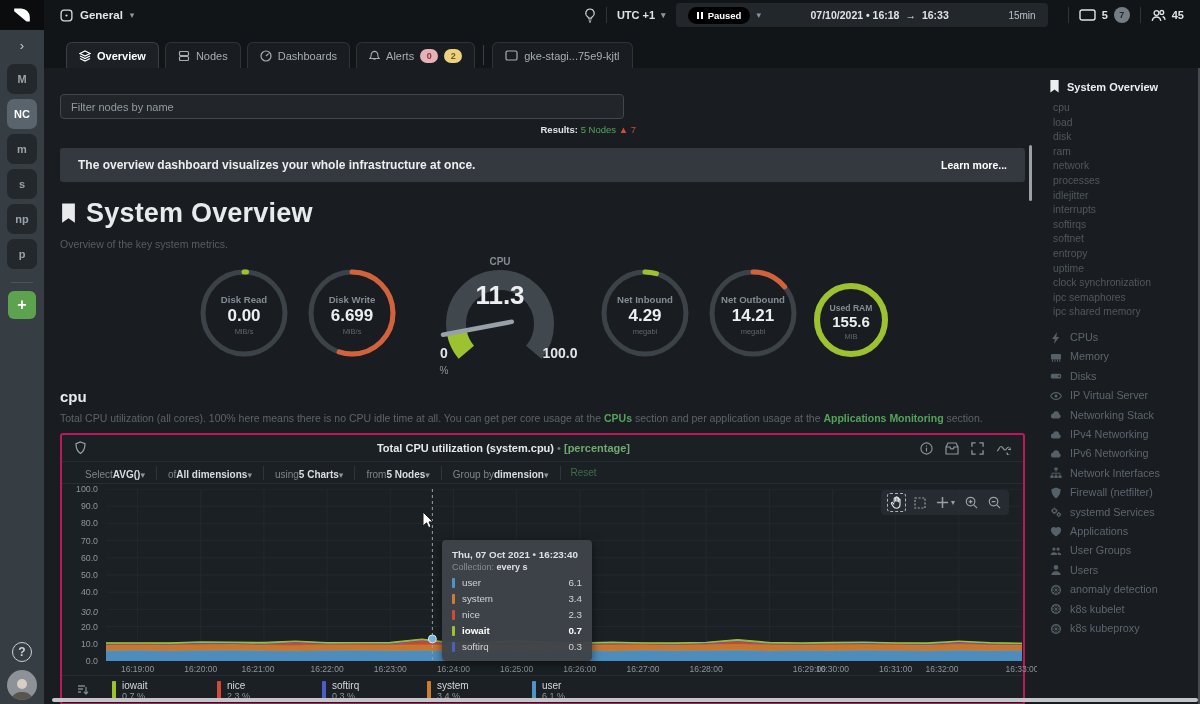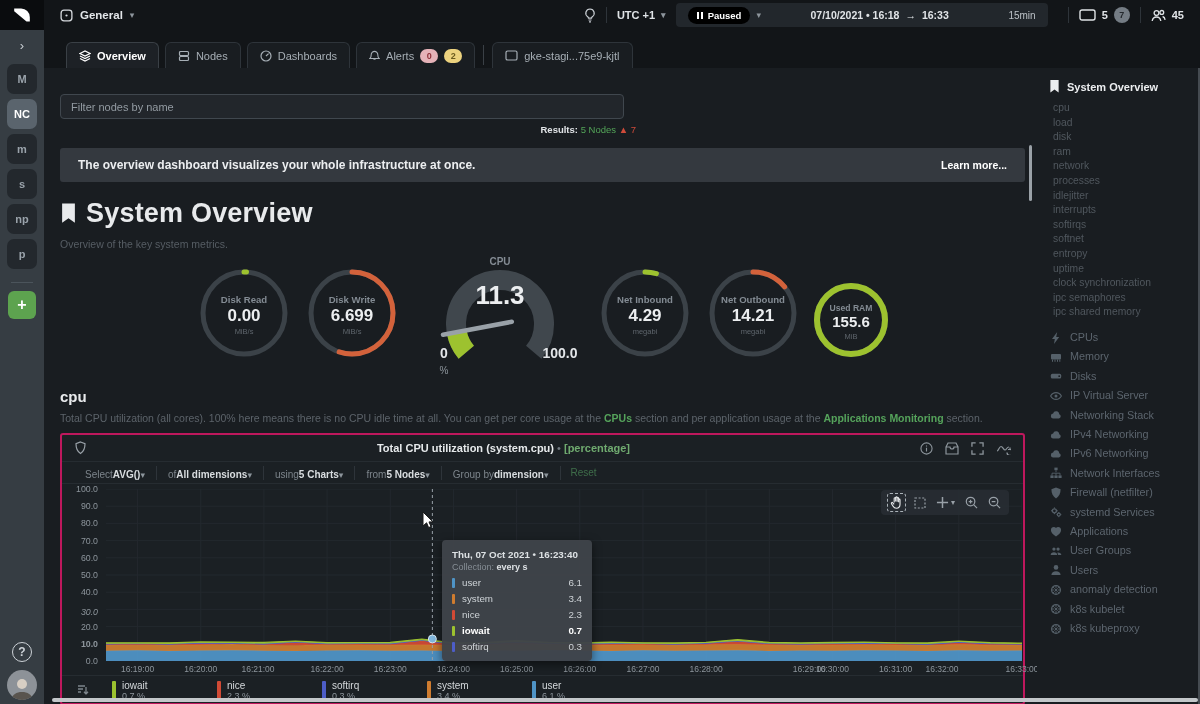--- a/index.html
+++ b/index.html
@@ -411,21 +411,21 @@
           <div class="yax" id="yax">
               <div style="top: 5px;">100.0</div>
               <div style="top: 22.2px;">90.0</div>
               <div style="top: 39.4px;">80.0</div>
               <div style="top: 56.6px;">70.0</div>
               <div style="top: 73.8px;">60.0</div>
               <div style="top: 91px;">50.0</div>
               <div style="top: 108.2px;">40.0</div>
               <div style="top: 128px; font-style: italic;">30.0</div>
               <div style="top: 142.6px;">20.0</div>
-              <div style="top: 159.8px; font-weight: bold;">10.0</div>
+              <div style="top: 159.8px;">10.0</div>
               <div style="top: 177px;">0.0</div>
             </div>
           <svg class="plot" id="plot" width="916" height="172" viewBox="0 0 916 172" preserveAspectRatio="none">
               <line x1="0" y1="0" x2="916" y2="0" stroke="#23282e" stroke-width="1"></line>
               <line x1="0" y1="17.2" x2="916" y2="17.2" stroke="#23282e" stroke-width="1"></line>
               <line x1="0" y1="34.4" x2="916" y2="34.4" stroke="#23282e" stroke-width="1"></line>
               <line x1="0" y1="51.6" x2="916" y2="51.6" stroke="#23282e" stroke-width="1"></line>
               <line x1="0" y1="68.8" x2="916" y2="68.8" stroke="#23282e" stroke-width="1"></line>
               <line x1="0" y1="86" x2="916" y2="86" stroke="#23282e" stroke-width="1"></line>
               <line x1="0" y1="103.2" x2="916" y2="103.2" stroke="#23282e" stroke-width="1"></line>

